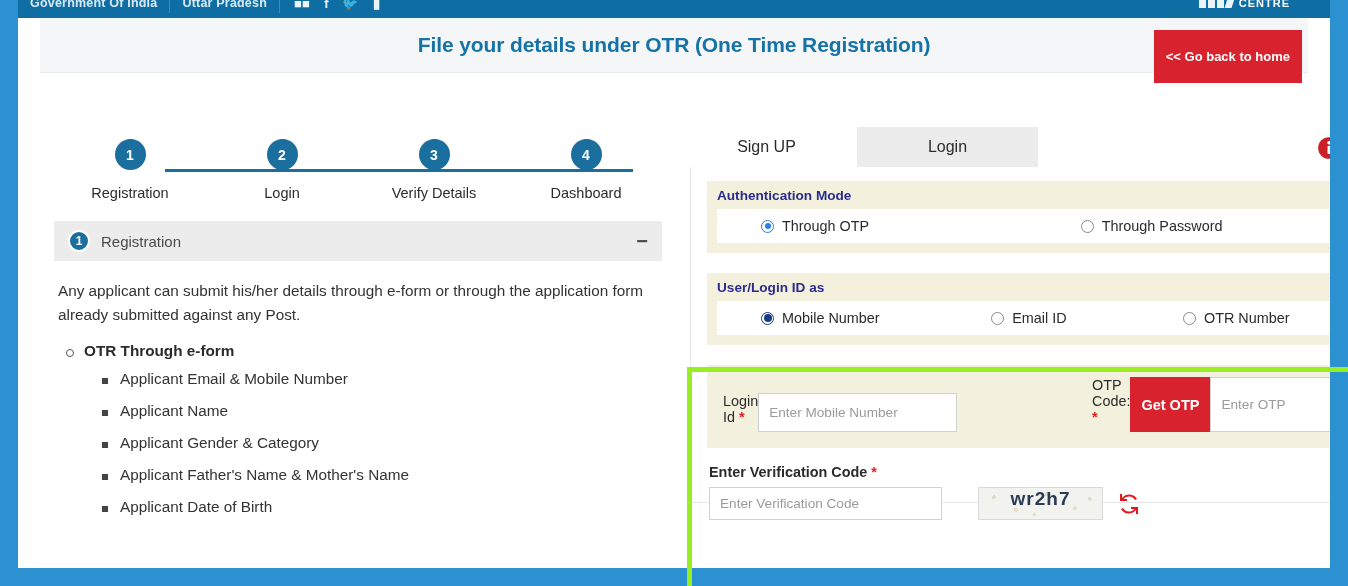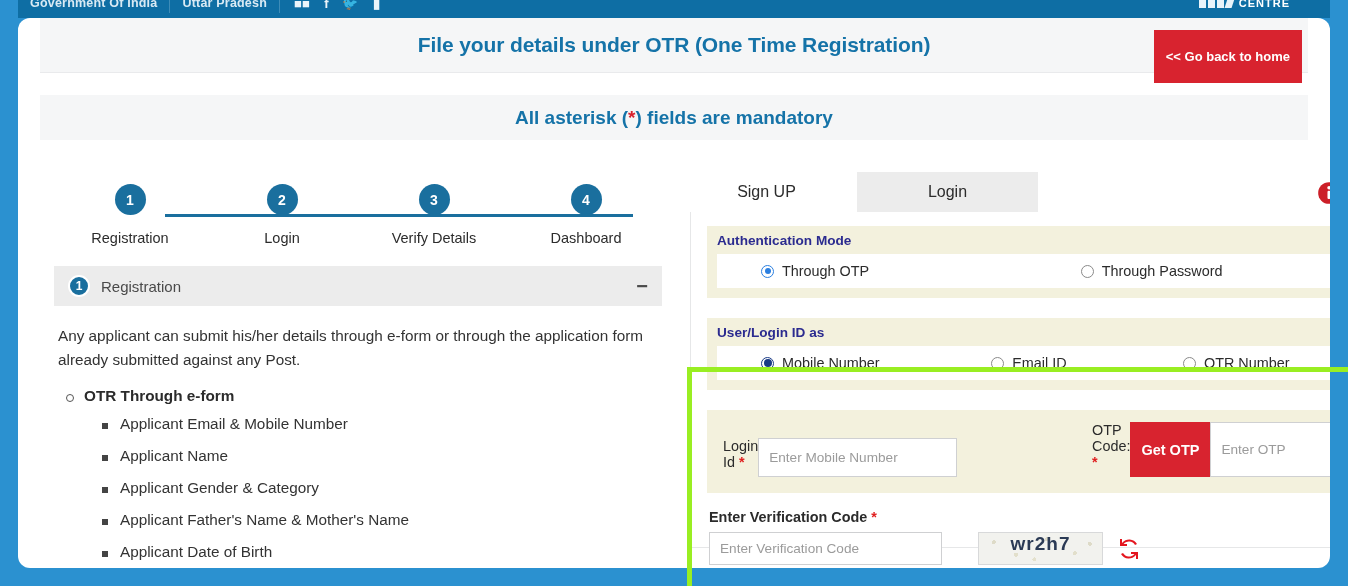--- a/index.html
+++ b/index.html
@@ -39,21 +39,21 @@
   .ts-bars i { display:block; width:7px; background:#e8f3fa; }
   .ts-bars i:nth-child(1){height:9px}
   .ts-bars i:nth-child(2){height:9px}
   .ts-bars i:nth-child(3){height:9px}
   .ts-bars i:nth-child(4){height:9px; transform:skewX(-18deg)}
   .ts-centre { color:#ffffff; font-size:11px; font-weight:bold; letter-spacing:1px; }
 
   
   .body-wrap {
     position:absolute; left:18px; top:18px; width:1312px; height:550px;
-    background:#ffffff; z-index:3; overflow:hidden;border-radius:12px;
+    background:#ffffff; z-index:3; overflow:hidden;
   }
   .page-inner {
     position:absolute; left:22px; top:0; width:1268px; height:100%;
     background:#ffffff;
   }
 
   
   .title-band {
     position:relative; height:55px; background:#f5f6f7;
     border-bottom:1px solid #e9eaec;
@@ -267,25 +267,20 @@
   <div class="body-wrap">
     <div class="page-inner">
 
       <div class="title-band">
         <h1>File your details under OTR (One Time Registration)</h1>
         <button class="back-btn">&lt;&lt; Go back to home</button>
       </div>
 
       <div class="white-gap"></div>
 
-      <div class="mandatory-band">
-        <h2>
-          <span>All asterisk (</span><span class="ast">*</span><span>) fields are mandatory</span>
-        </h2>
-      </div>
 
       <div class="white-gap2"></div>
 
       <div class="main-cols">
 
         <div class="col-left">
 
           <div class="stepper">
             <div class="step-line"></div>
             <div class="steps">

